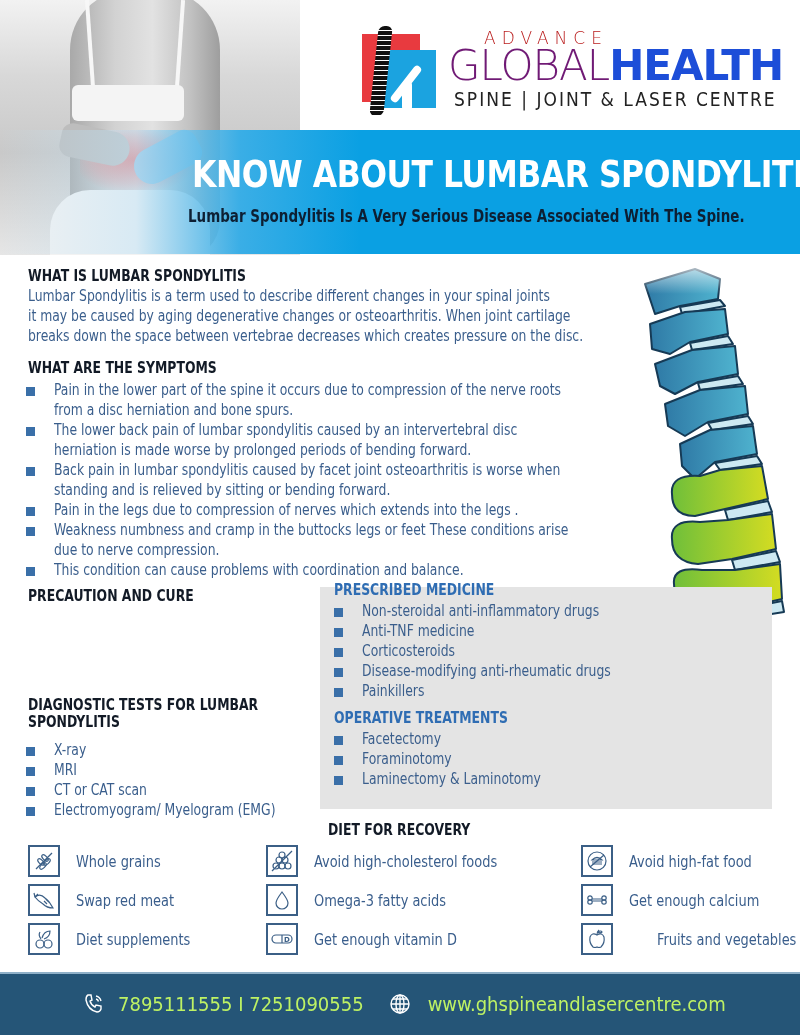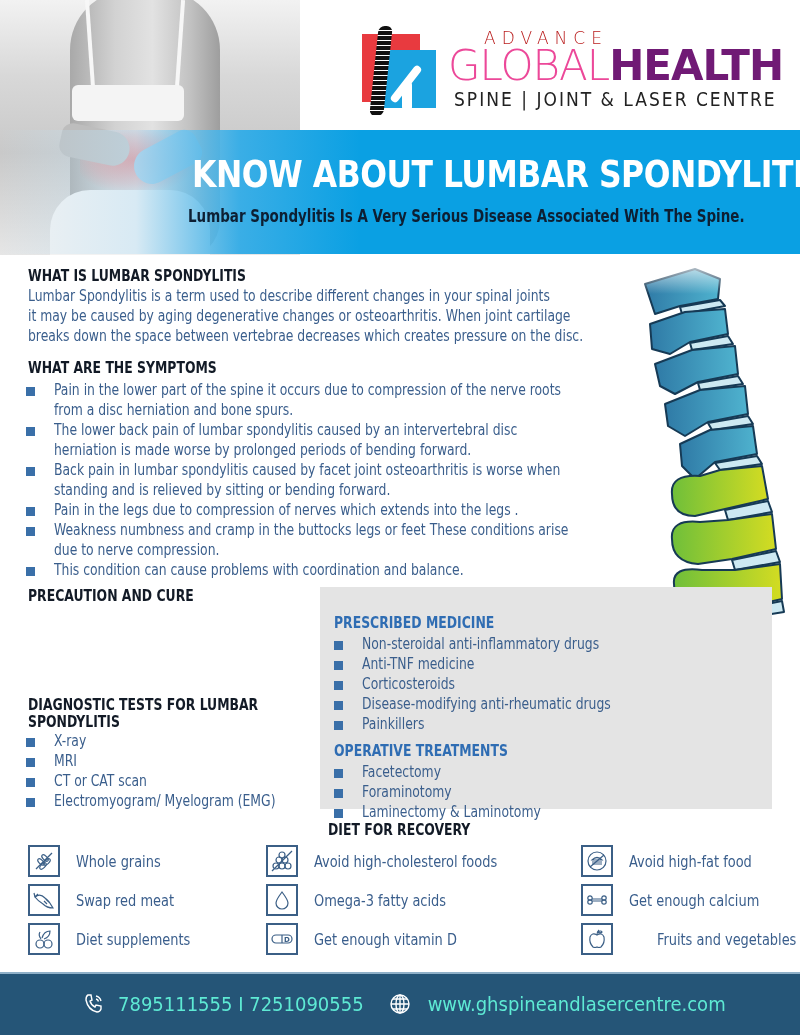--- a/index.html
+++ b/index.html
@@ -43,22 +43,22 @@
     background: repeating-linear-gradient(180deg, #111 0 4px, #fff 4px 5px);
     border-radius: 6px; transform: skewX(-6deg);
   }
   .logo-mark .bone { position: absolute; left: 44px; top: 36px; width: 8px; height: 44px; background: #fff; transform: rotate(38deg); border-radius: 4px; }
   .logo-mark .bone2 { position: absolute; left: 44px; top: 56px; width: 10px; height: 28px; background: #fff; border-radius: 3px; }
   .logo-advance {
     position: absolute; left: 126px; top: 2px; font-size: 17px; letter-spacing: 6px;
     color: #b91c1c; font-family: "DejaVu Sans", sans-serif; font-weight: 300;
   }
   .logo-main { position: absolute; left: 90px; top: 18px; font-size: 42px; line-height: 44px; font-family: "DejaVu Sans", sans-serif; letter-spacing: -1px; white-space: nowrap; }
-  .logo-main .global { color: #ec4899; font-weight: 300; }
-  .logo-main .health { color: #701a75; font-weight: 700; }
+  .logo-main .global { color: #701a75; font-weight: 300; }
+  .logo-main .health { color: #1d4ed8; font-weight: 700; }
   .logo-tag {
     position: absolute; left: 96px; top: 62px; font-size: 19px; letter-spacing: 2px;
     color: #222; font-family: "DejaVu Sans Condensed", "DejaVu Sans", sans-serif; white-space: nowrap;
   }
 
   
   .banner {
     position: absolute; left: 0; top: 130px; width: 800px; height: 124px;
     background: linear-gradient(90deg, rgba(255,255,255,0) 0%, rgba(190,226,246,0.5) 17%, #3aaee6 30%, #0aa0e3 45%, #0aa0e3 100%);
   }
@@ -112,21 +112,21 @@
     margin-left: 16px;
     font-family: "DejaVu Sans Condensed", "Liberation Sans", sans-serif;
     font-size: 16px; color: #3a5e8c; white-space: nowrap;
     transform: scaleX(0.9); transform-origin: left center;
   }
 
   
   .footer { position: absolute; left: 0; top: 972px; width: 800px; height: 63px; background: #255577; border-top: 2px solid #8fb0c8; }
   .footer-inner { position: absolute; left: 80px; top: 12px; display: flex; align-items: center; height: 36px; }
   .footer-text {
-    font-family: "DejaVu Sans Condensed", "Liberation Sans", sans-serif; color: #5eead4; font-size: 20px; white-space: nowrap;
+    font-family: "DejaVu Sans Condensed", "Liberation Sans", sans-serif; color: #bef264; font-size: 20px; white-space: nowrap;
   }
   .footer-icon { width: 28px; height: 28px; display: inline-flex; align-items: center; justify-content: center; }
 </style>
 </head>
 <body>
 
 <div class="hero-photo">
   <div class="torso"></div>
   <div class="strap-l"></div>
   <div class="strap-r"></div>
@@ -236,38 +236,38 @@
   </ul>
 </div>
 
 <div class="section" style="left:28px; top:588px;">
   <div class="h">PRECAUTION AND CURE</div>
 </div>
 
 <div class="section" style="left:28px; top:697px;">
   <div class="h">DIAGNOSTIC TESTS FOR LUMBAR</div>
   <div class="h">SPONDYLITIS</div>
-  <ul class="bl" style="margin-top:0; margin-left:-4px;">
+  <ul class="bl" style="margin-top:9px; margin-left:-4px;">
     <li>
         <div class="p">X-ray</div>
       </li>
     <li>
         <div class="p">MRI</div>
       </li>
     <li>
         <div class="p">CT or CAT scan</div>
       </li>
     <li>
         <div class="p">Electromyogram/ Myelogram (EMG)</div>
       </li>
   </ul>
 </div>
 
 <div class="med-box"></div>
-<div class="section" style="left:334px; top:615px;">
+<div class="section" style="left:334px; top:582px;">
   <div class="h blue">PRESCRIBED MEDICINE</div>
   <ul class="bl" style="margin-top:2px; margin-left:-2px;">
     <li>
         <div class="p">Non-steroidal anti-inflammatory drugs</div>
       </li>
     <li>
         <div class="p">Anti-TNF medicine</div>
       </li>
     <li>
         <div class="p">Corticosteroids</div>

